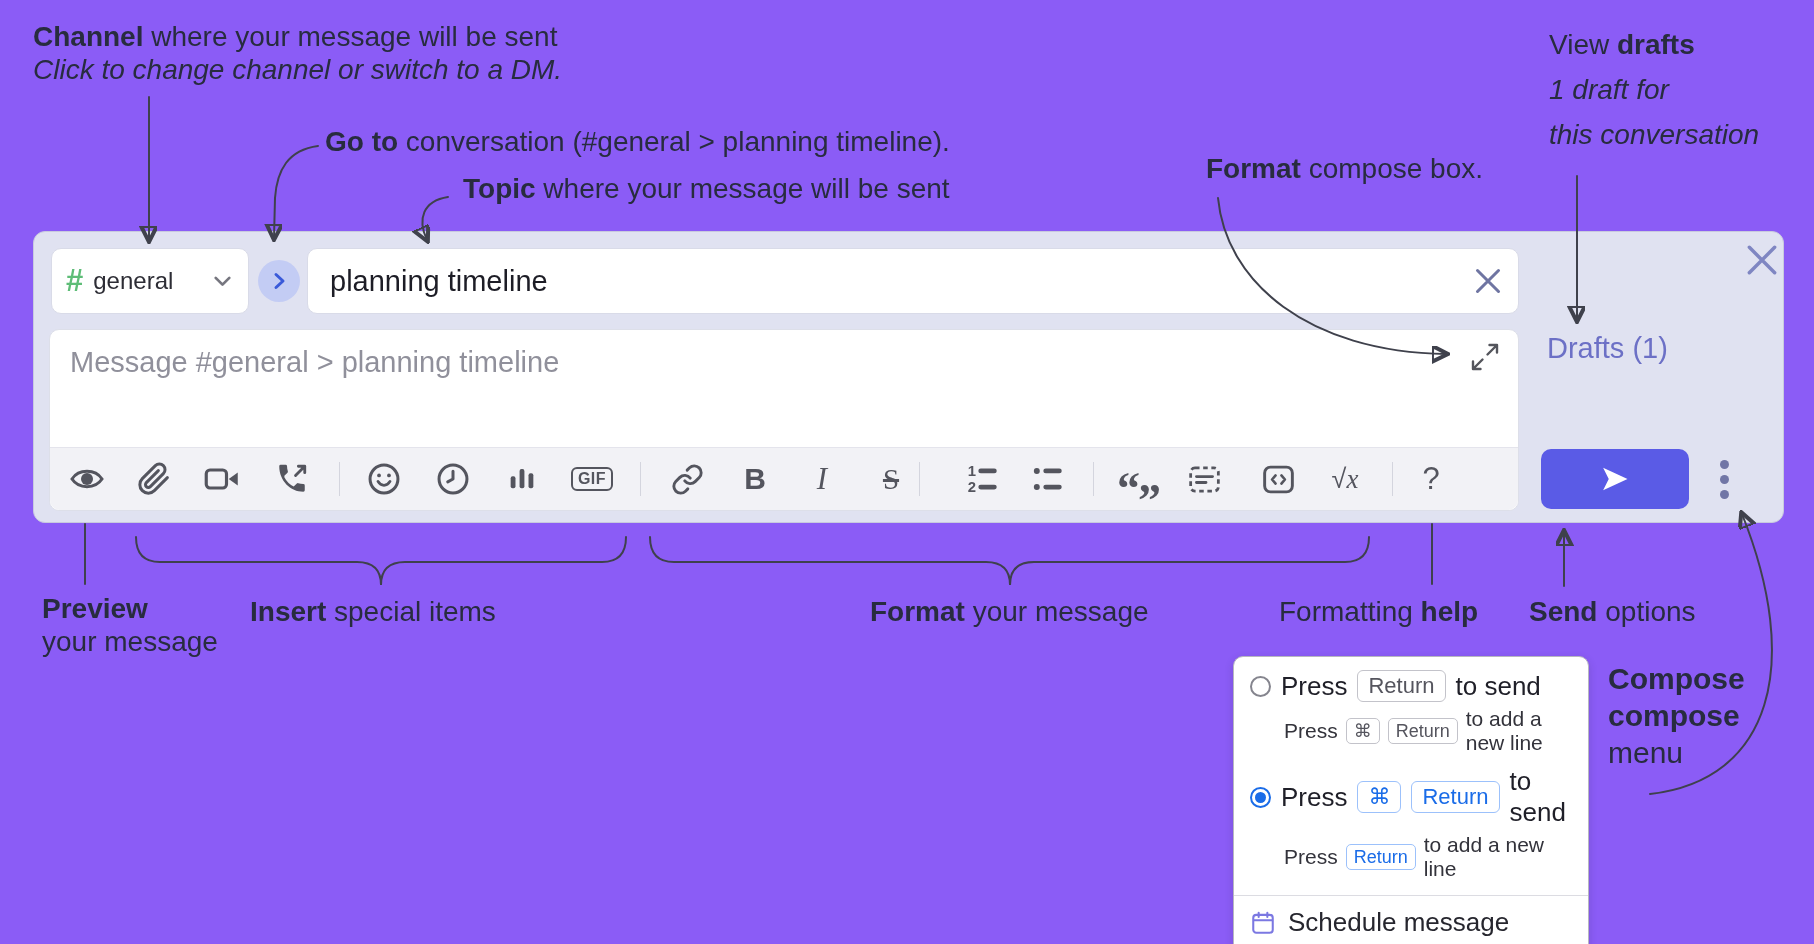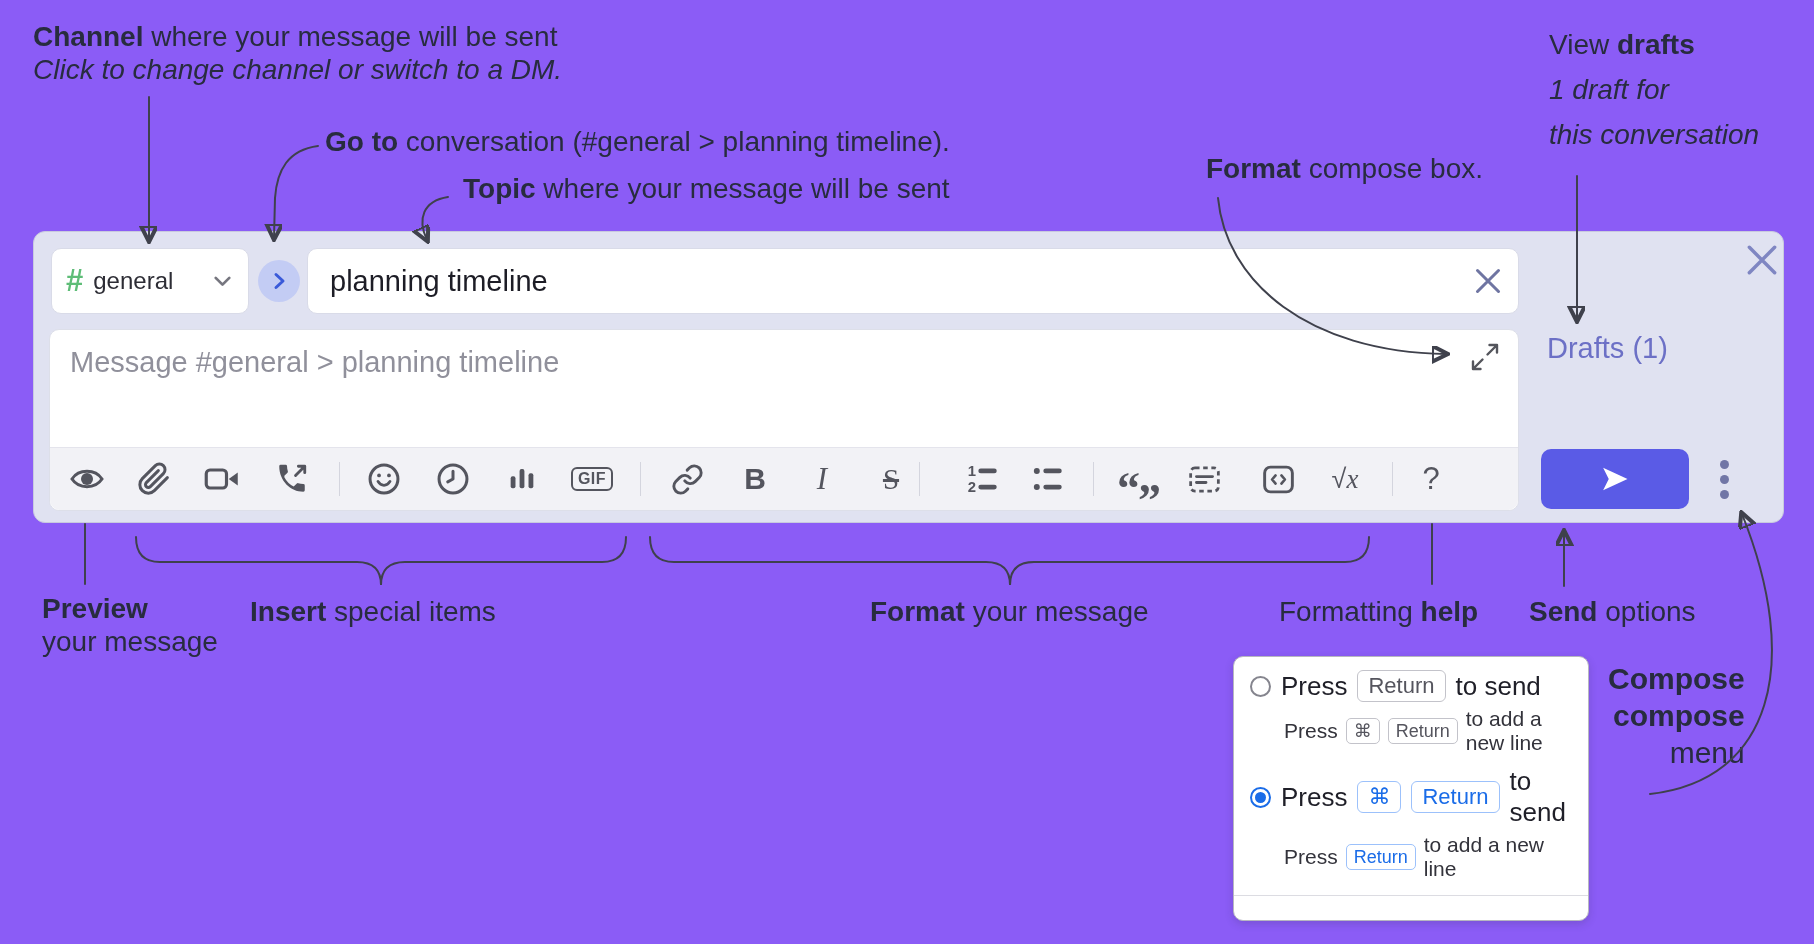--- a/index.html
+++ b/index.html
@@ -292,21 +292,21 @@
   </div>
   <div class="abs ann" style="left:870px;top:595px;">
     <span class="b">Format</span><span> your message</span>
   </div>
   <div class="abs ann" style="left:1267px;top:595px;margin-left:12px;">
     <span>Formatting </span><span class="b">help</span>
   </div>
   <div class="abs ann" style="left:1529px;top:595px;">
     <span class="b">Send</span><span> options</span>
   </div>
-  <div class="abs ann big" style="left:1608px;top:660px;text-align:right;">
+  <div class="abs ann big" style="left:1608px;top:660px;">
     <div class="b">Compose</div>
     <div class="b">compose</div>
     <div>menu</div>
   </div>
 
   <div class="abs menu">
     <div class="mrow">
       <span class="radio"></span>
       <span>Press</span>
       <span class="kbd">Return</span>
@@ -327,19 +327,28 @@
       <span class="kbdB">Return</span>
       <span>to send</span>
     </div>
     <div class="msub">
       <span>Press</span>
       <span class="kbdBS">Return</span>
       <span>to add a new line</span>
     </div>
     <div class="mdiv"></div>
     <div class="mitem">
+      <svg width="26" height="26" viewBox="0 0 24 24">
+          <g fill="none" stroke="#7b78e2" stroke-width="1.9" stroke-linecap="round">
+            <rect x="3" y="4.5" width="18" height="16.5" rx="2.8"></rect>
+            <path d="M8 2.5 V6.5 M16 2.5 V6.5 M3.6 9.5 H20.4"></path>
+          </g>
+        </svg>
+      <span>Schedule message</span>
+    </div>
+    <div class="mitem">
       
       
     </div>
 
   </div>
 
 </div>
 
 </body></html>

